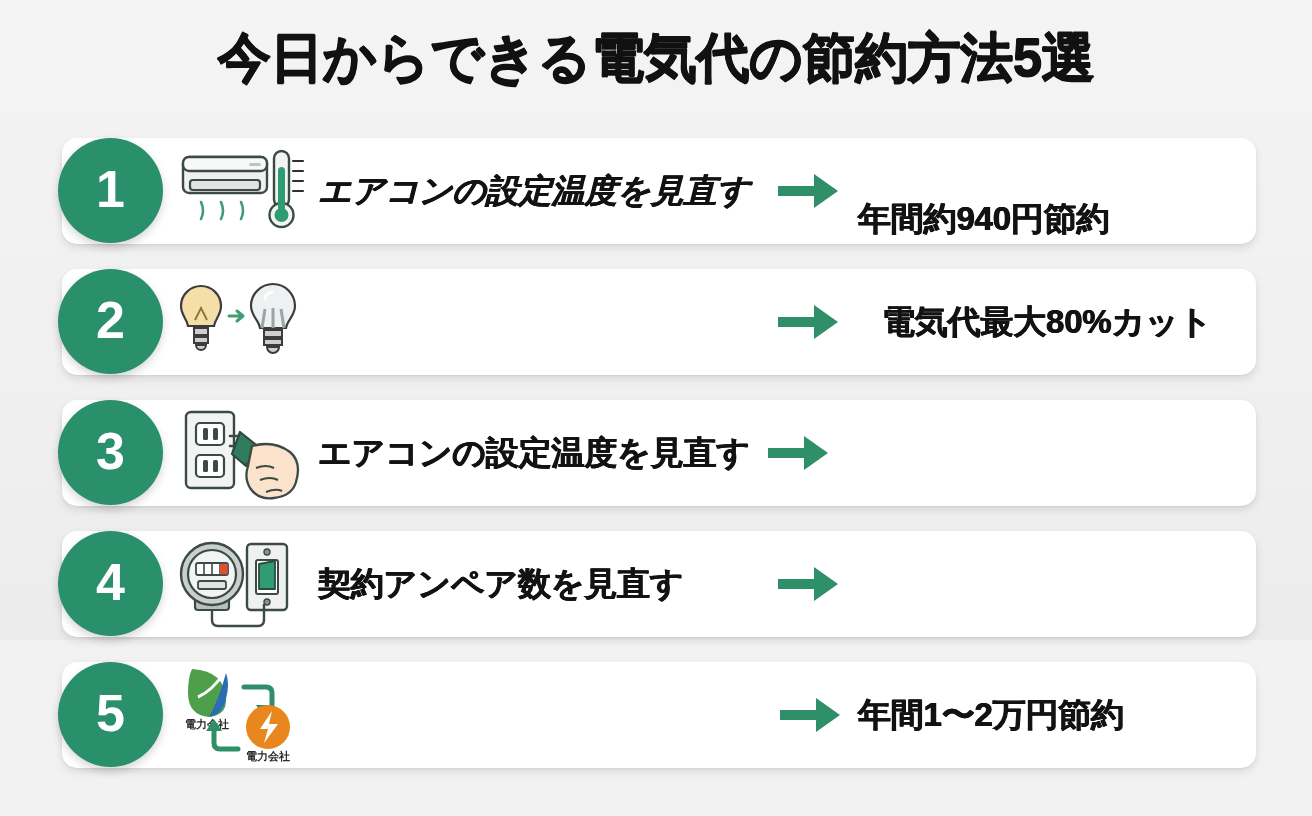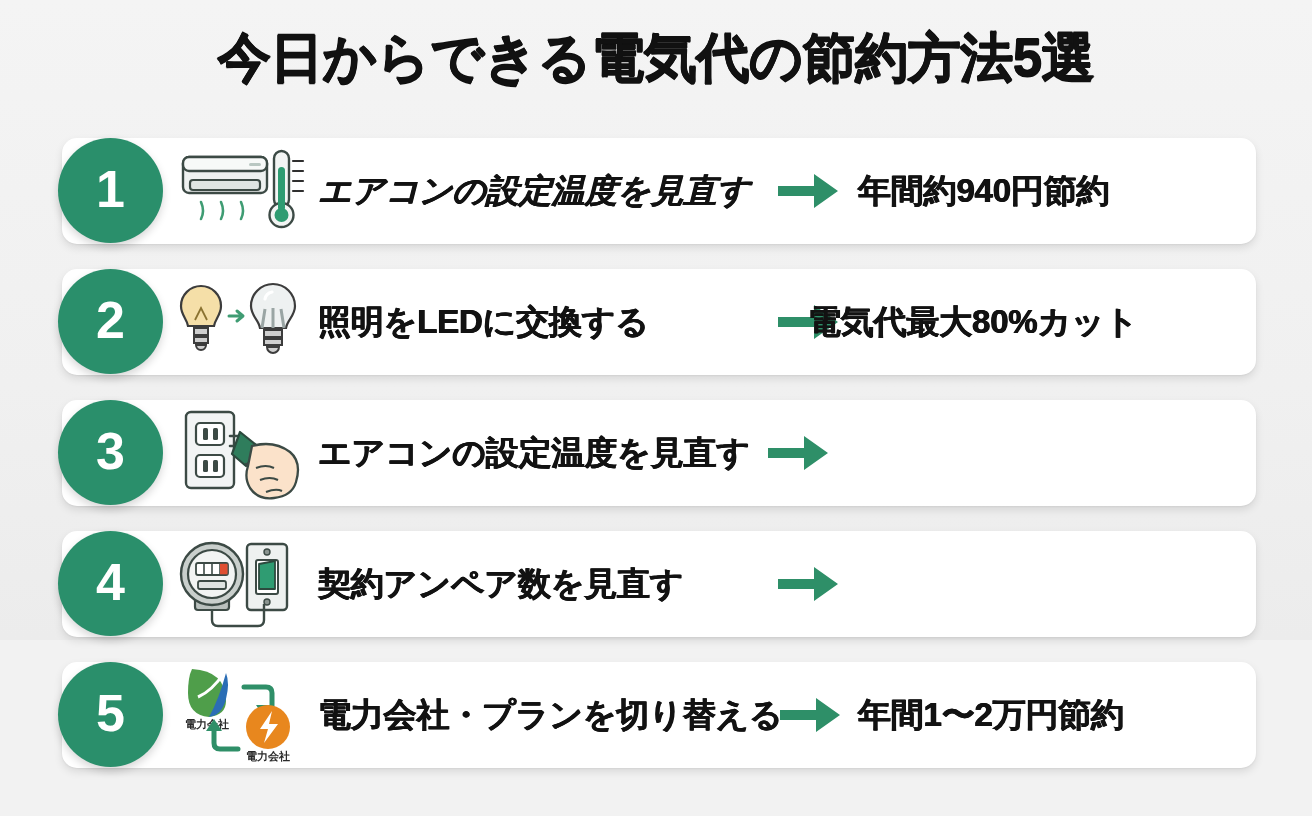--- a/index.html
+++ b/index.html
@@ -116,22 +116,22 @@
     transform: translateY(-50%);
     font-size: 33px;
     font-weight: 800;
     color: #121212;
     white-space: nowrap;
     letter-spacing: -0.2px;
     text-shadow: 0.5px 0 0 #121212, -0.5px 0 0 #121212;
   }
 
   
-  .r1 .action { left: 318px; font-style: italic; }  .r1 .arrow { left: 778px; }  .r1 .result { left: 858px; }
-  .r2 .action { left: 318px; }  .r2 .arrow { left: 778px; }  .r2 .result { left: 808px; }
+  .r1 .action { left: 318px; font-style: italic; }  .r1 .arrow { left: 778px; }  .r1 .result { left: 858px; margin-top: 28px; }
+  .r2 .action { left: 318px; }  .r2 .arrow { left: 778px; }  .r2 .result { left: 882px; }
   .r3 .action { left: 318px; }  .r3 .arrow { left: 768px; }  .r3 .result { left: 856px; }
   .r4 .action { left: 318px; }  .r4 .arrow { left: 778px; }  .r4 .result { left: 858px; }
   .r5 .action { left: 318px; }  .r5 .arrow { left: 780px; }  .r5 .result { left: 858px; }
 </style>
 </head>
 <body>
 
 <div class="page">
 
   <div class="title-wrap">
@@ -191,21 +191,20 @@
             <path d="M16 44 l6 -12 l6 12" fill="none" stroke="#8a7230" stroke-width="1.8"></path>
             <path d="M50 40 h12 M58 35 l6 5 l-6 5" fill="none" stroke="#3f9c73" stroke-width="3" stroke-linecap="round" stroke-linejoin="round"></path>
             <path d="M94 8 a22 22 0 0 1 22 22 c0 10 -8 14 -9 22 h-26 c-1 -8 -9 -12 -9 -22 a22 22 0 0 1 22 -22 z" fill="#eef1f1" stroke="#3c3c3c" stroke-width="2.2"></path>
             <path d="M86 33 l-3 19 M94 32 l0 20 M102 33 l3 19" fill="none" stroke="#9aa5a4" stroke-width="3"></path>
             <path d="M86 23 a9 9 0 0 1 7 -7" fill="none" stroke="#ffffff" stroke-width="3.2" stroke-linecap="round"></path>
             <path d="M85 54 h18 v7 h-18 z M85 63 h18 v6 h-18 z" fill="#cfcfcf" stroke="#3c3c3c" stroke-width="2"></path>
             <path d="M88 71 h12 a6 6 0 0 1 -12 0 z" fill="#cfcfcf" stroke="#3c3c3c" stroke-width="2"></path>
           </g>
         </svg>
       </div>
-      <div class="action">照明をLEDに交換する</div>
       <div class="arrow">
         <svg width="62" height="40" viewBox="0 0 62 40">
           <path d="M0 15 H36 V3 L60 20 L36 37 V25 H0 Z" fill="#2e8f68"></path>
         </svg>
       </div>
       <div class="result">電気代最大80%カット</div>
     </div>
 
     <div class="row r3">
       <div class="card"></div>
@@ -290,21 +289,20 @@
             <path d="M88 40 l8 12 l8 -12 z" fill="#2f8f68" transform="translate(-8,0)"></path>
             <path d="M62 84 h-18 q-6 0 -6 -6 v-16" fill="none" stroke="#2f8f68" stroke-width="5" stroke-linecap="round" stroke-linejoin="round"></path>
             <path d="M30 66 l8 -12 l8 12 z" fill="#2f8f68"></path>
             <circle cx="92" cy="62" r="22" fill="#e8871e"></circle>
             <path d="M92 40 a22 22 0 0 0 0 44 a22 22 0 0 1 0 -44 z" fill="#2a8fd8"></path>
             <path d="M96 46 l-12 18 h8 l-4 14 l14 -19 h-9 z" fill="#ffffff"></path>
             <text x="92" y="95" font-family="'Liberation Sans',sans-serif" font-size="11" font-weight="700" fill="#2a2a2a" text-anchor="middle">電力会社</text>
           </g>
         </svg>
       </div>
-      <div class="action">電力会社・プランを切り替える</div>
       <div class="arrow">
         <svg width="62" height="40" viewBox="0 0 62 40">
           <path d="M0 15 H36 V3 L60 20 L36 37 V25 H0 Z" fill="#2e8f68"></path>
         </svg>
       </div>
       <div class="result">年間1〜2万円節約</div>
     </div>
 
   </div>
 </div>

